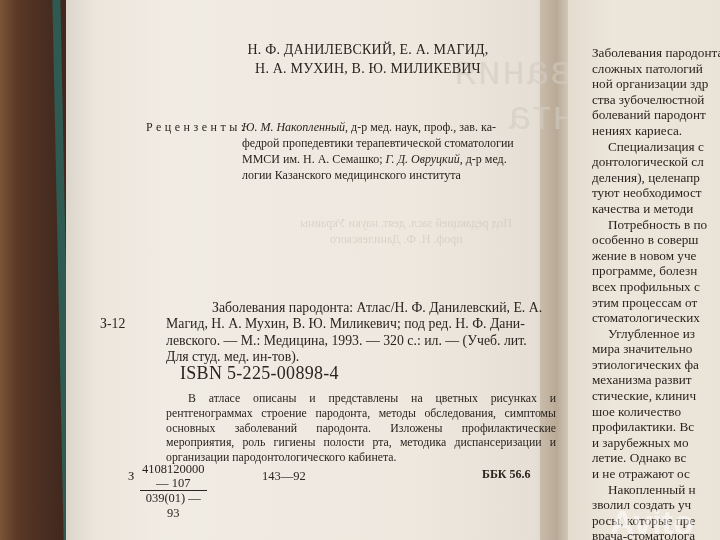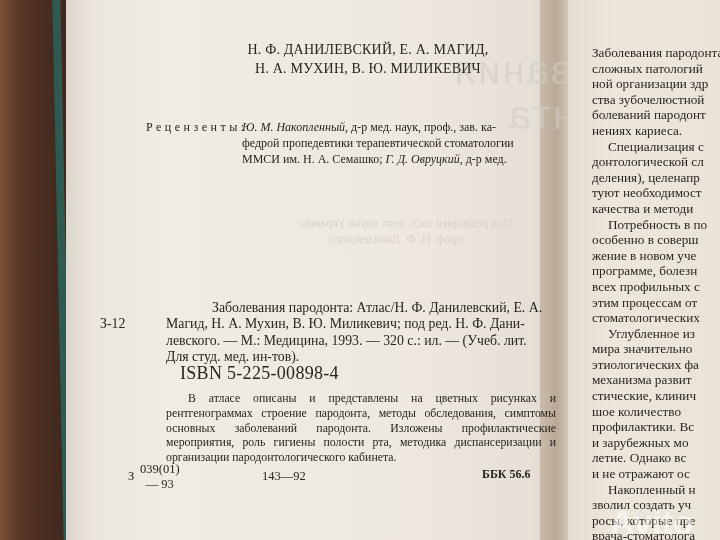--- a/index.html
+++ b/index.html
@@ -62,39 +62,41 @@
   <div>Н. Ф. ДАНИЛЕВСКИЙ, Е. А. МАГИД,</div>
   <div>Н. А. МУХИН, В. Ю. МИЛИКЕВИЧ</div>
 </div>
 
 <div class="reviewers">
   <span class="rev-label">Рецензенты:</span>
   <div class="rev-body">
     <div><i>Ю. М. Накопленный</i><span>, д-р мед. наук, проф., зав. ка-</span></div>
     <div>федрой пропедевтики терапевтической стоматологии</div>
     <div><span>ММСИ им. Н. А. Семашко; </span><i>Г. Д. Овруцкий</i><span>, д-р мед.</span></div>
+    <div>логии Казанского медицинского института</div>
   </div>
 </div>
 
 <div class="biblio">
   <span class="code">З-12</span>
   <div class="text">
     <div class="first">Заболевания пародонта: Атлас/Н. Ф. Данилевский, Е. А.</div>
     <div>Магид, Н. А. Мухин, В. Ю. Миликевич; под ред. Н. Ф. Дани-</div>
     <div>левского. — М.: Медицина, 1993. — 320 с.: ил. — (Учеб. лит.</div>
     <div>Для студ. мед. ин-тов).</div>
   </div>
   <div class="isbn">ISBN 5-225-00898-4</div>
 </div>
 
 <div class="abstract">В атласе описаны и представлены на цветных рисунках и рентгенограммах строение пародонта, методы обследования, симптомы основных заболеваний пародонта. Изложены профилактические мероприятия, роль гигиены полости рта, методика диспансеризации и организации пародонтологического кабинета.</div>
 
 <div class="pubcodes">
   <span class="three">З</span>
   <div class="frac">
+    <div class="num">4108120000 — 107</div>
     <div class="den">039(01) — 93</div>
   </div>
   <span class="num2">143—92</span>
 </div>
 <div class="bbk">ББК 56.6</div>
 
 <div class="page-right">
   <div class="right-text" id="right-text">
       <p>Заболевания пародонта</p>
       <p>сложных патологий</p>

